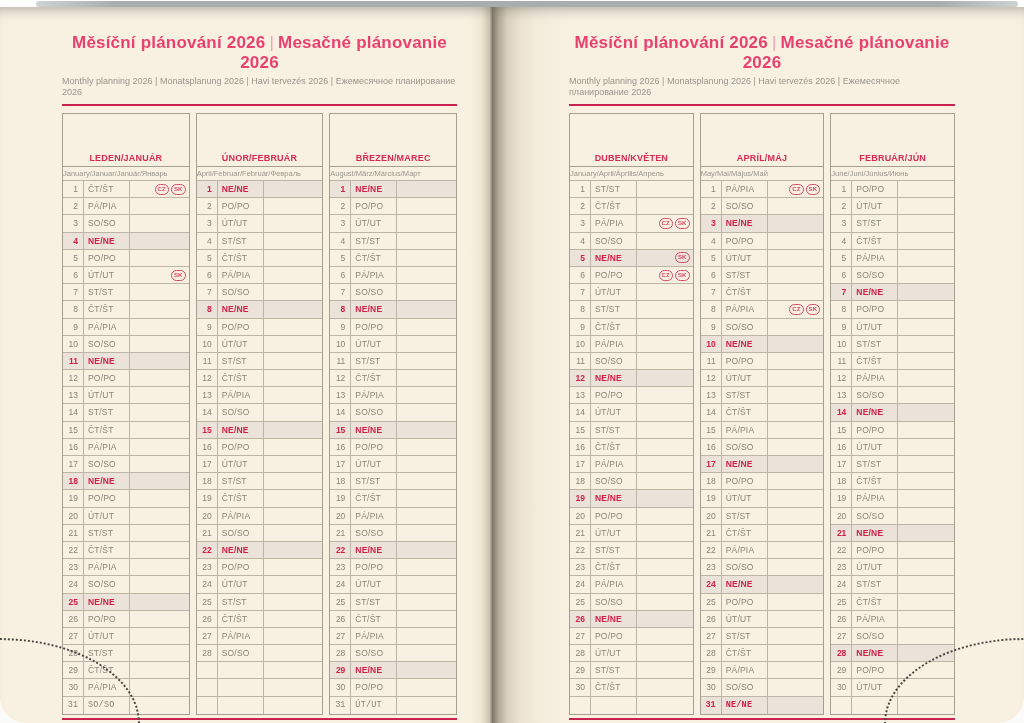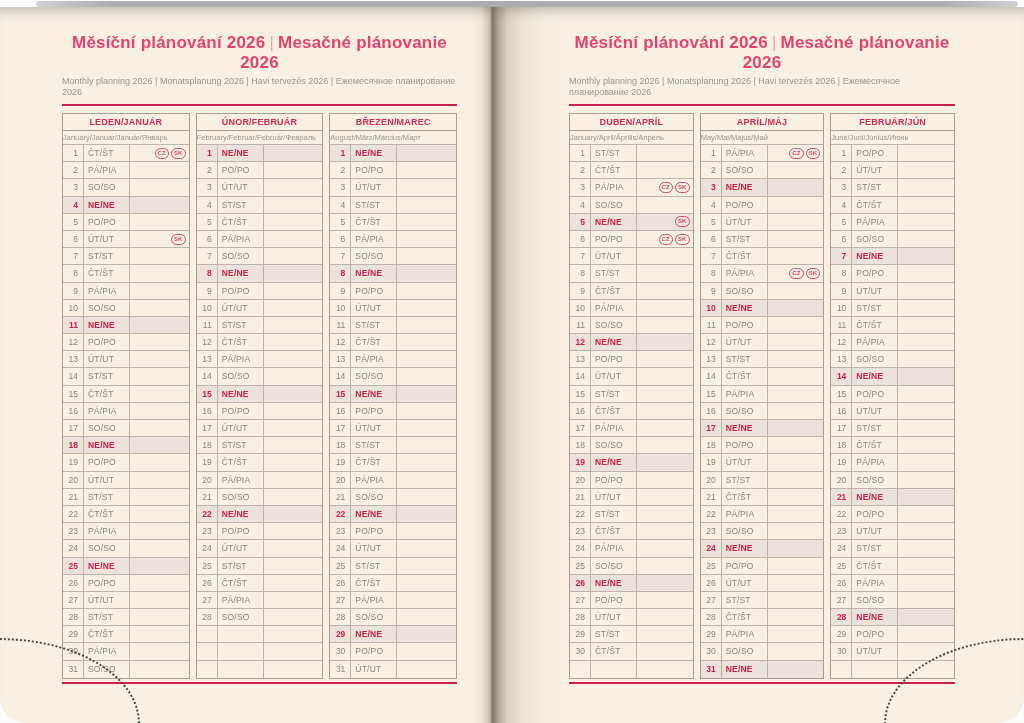--- a/index.html
+++ b/index.html
@@ -24,24 +24,24 @@
   .page.left .page-content{margin:26px 35px 0 62px;}
   .page.right .page-content{margin:26px 69px 0 77px;}
   .page-title{text-align:center;font-size:17px;font-weight:bold;color:var(--accent);letter-spacing:.2px;line-height:20px;}
   .page-title .sep{color:#f0a3ba;font-weight:normal;padding:0 4px;}
   .page-subtitle{text-align:left;font-size:9px;color:var(--subink);margin-top:3px;line-height:11px;}
   .rule{height:2px;background:var(--rule);margin-top:6px;}
   .rule.bottom{margin-top:3px;}
   .months{display:flex;gap:6px;margin-top:7px;}
   .month{flex:1;border:1px solid var(--frame);}
   .month-header{height:17px;line-height:17px;text-align:center;color:#d62a55;font-weight:bold;
-    font-size:9px;letter-spacing:.2px;border-bottom:1px solid var(--frame);}
+    font-size:9px;letter-spacing:.2px;border-bottom:1px solid var(--frame);margin-top:36px;}
   .month-sub{height:14px;line-height:14px;text-align:left;color:var(--subink);font-size:7.5px;border-bottom:1px solid var(--line);}
   .row{display:flex;height:17.2px;border-bottom:1px solid var(--line);font-size:8.5px;color:var(--ink);}
-  .row:last-child{border-bottom:none;}
+  .row:last-child{border-bottom:none;font-family:Liberation Mono, monospace;}
   .cell-num{width:21px;text-align:right;padding-right:5px;line-height:16.5px;border-right:1px solid var(--line);}
   .cell-day{width:46px;padding-left:4px;line-height:16.5px;letter-spacing:.2px;border-right:1px solid var(--line);}
   .cell-notes{flex:1;display:flex;justify-content:flex-end;align-items:center;gap:2px;padding-right:3px;}
   .row.sunday{background:var(--sundaybg);}
   .row.sunday .cell-num,.row.sunday .cell-day{color:var(--holiday);font-weight:bold;}
   .badge{border:1px solid #d6476b;color:#d6476b;border-radius:7px;font-size:6px;font-weight:bold;
     line-height:7px;padding:1px 2px;letter-spacing:.2px;}
   .perf-clip{position:absolute;bottom:0;width:155px;height:92px;overflow:hidden;pointer-events:none;}
   .perf-clip.pl{left:0;}
   .perf-clip.pr{right:0;}
@@ -226,21 +226,21 @@
                 <div class="row">
                   <div class="cell-num">31</div>
                   <div class="cell-day">SO/SO</div>
                   <div class="cell-notes"></div>
                 </div>
               </div>
   </div>
 
   <div class="month">
     <div class="month-header">ÚNOR/FEBRUÁR</div>
-    <div class="month-sub">February/Februar/Február/Февраль</div>
+    <div class="month-sub">April/Februar/Február/Февраль</div>
     <div>
                 <div class="row sunday">
                   <div class="cell-num">1</div>
                   <div class="cell-day">NE/NE</div>
                   <div class="cell-notes"></div>
                 </div>
                 <div class="row">
                   <div class="cell-num">2</div>
                   <div class="cell-day">PO/PO</div>
                   <div class="cell-notes"></div>
@@ -564,21 +564,21 @@
 
     <div class="page right">
       <div class="page-content">
         <div class="page-title">
           <span>Měsíční plánování 2026</span><span class="sep">|</span><span>Mesačné plánovanie 2026</span>
         </div>
         <div class="page-subtitle">Monthly planning 2026 | Monatsplanung 2026 | Havi tervezés 2026 | Ежемесячное планирование 2026</div>
         <div class="rule"></div>
         <div class="months" id="months-right">
   <div class="month">
-    <div class="month-header">DUBEN/APRÍL</div>
+    <div class="month-header">DUBEN/KVĚTEN</div>
     <div class="month-sub">January/April/Április/Апрель</div>
     <div>
                 <div class="row">
                   <div class="cell-num">1</div>
                   <div class="cell-day">ST/ST</div>
                   <div class="cell-notes"></div>
                 </div>
                 <div class="row">
                   <div class="cell-num">2</div>
                   <div class="cell-day">ČT/ŠT</div>

